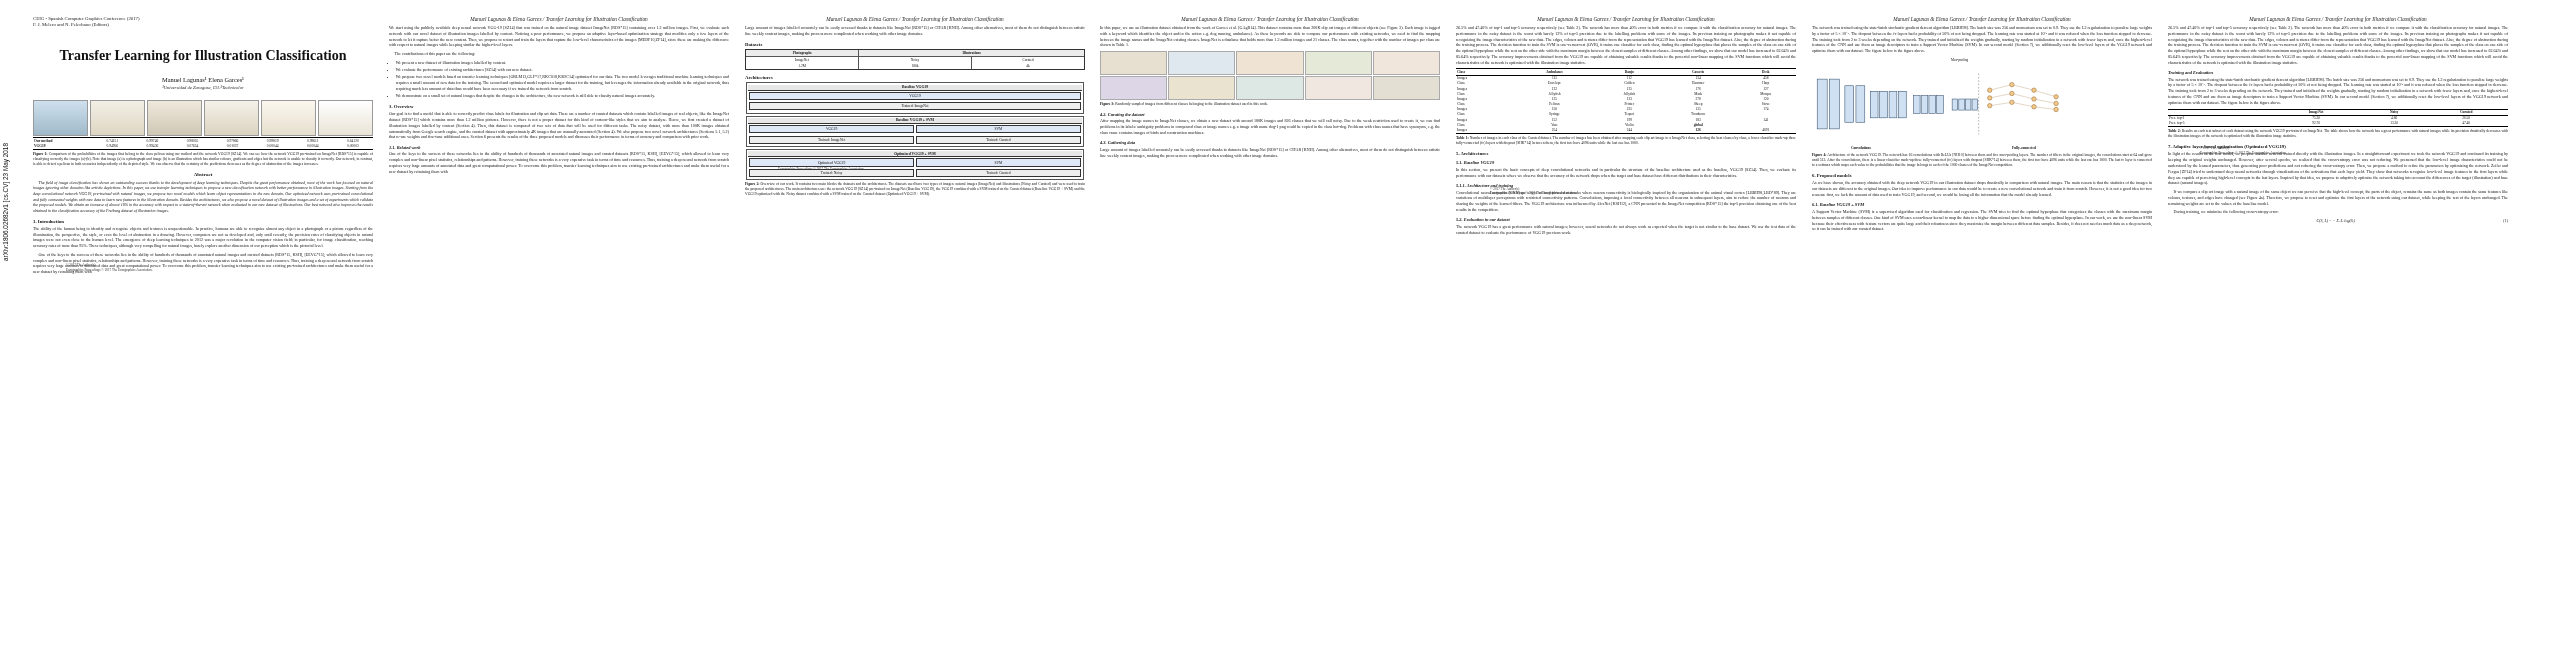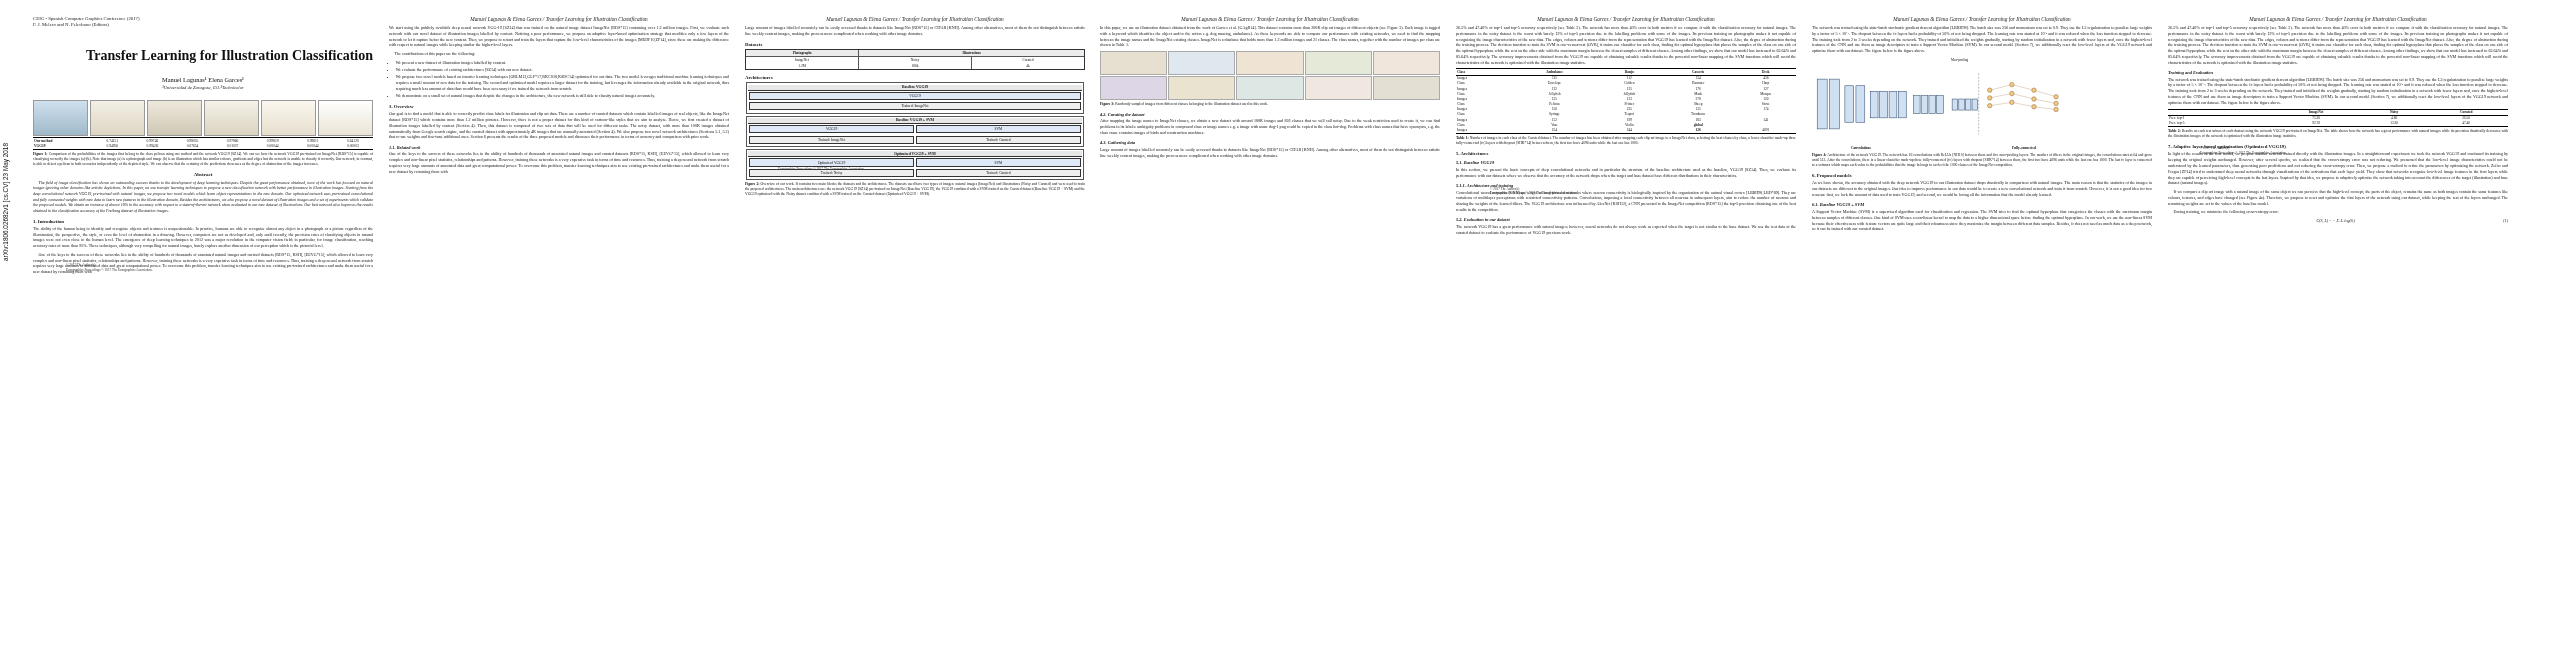--- a/index.html
+++ b/index.html
@@ -19,21 +19,21 @@
   .c2{left:389px;}
   .c3{left:745px;}
   .c4{left:1100px;}
   .c5{left:1456px;}
   .c6{left:1812px;}
   .c7{left:2168px;}
 
   .runhead{font-size:5.3px;font-style:italic;text-align:center;color:#222;margin-bottom:3.3px;}
   .hdr-meta{font-size:4.8px;line-height:1.35;color:#222;margin-bottom:4.4px;}
 
-  h1.title{font-size:14px;font-weight:bold;text-align:right;margin:19px 0 12.2px;line-height:1.18;}
+  h1.title{font-size:14px;font-weight:bold;text-align:center;margin:19px 0 12.2px;line-height:1.18;}
   .authors{text-align:center;font-size:6.4px;margin:0 0 2.2px;}
   .affil{text-align:center;font-size:4.6px;font-style:italic;color:#222;line-height:1.4;margin-bottom:7.8px;}
 
   p{font-size:4.1px;line-height:1.42;text-align:justify;margin:0 0 2.8px;text-indent:5.6px;}
   p.nind{text-indent:0;}
   .abs-head{font-size:5px;font-weight:bold;text-align:center;margin:5.6px 0 2.2px;}
   .abstract p{font-style:italic;font-size:4px;}
   h2{font-size:4.8px;font-weight:bold;margin:5px 0 2.2px;}
   h3{font-size:4.4px;font-weight:bold;margin:4.4px 0 1.7px;font-style:italic;}
   .cap{font-size:3.7px;line-height:1.34;text-align:justify;margin:2.2px 0 4.4px;}

